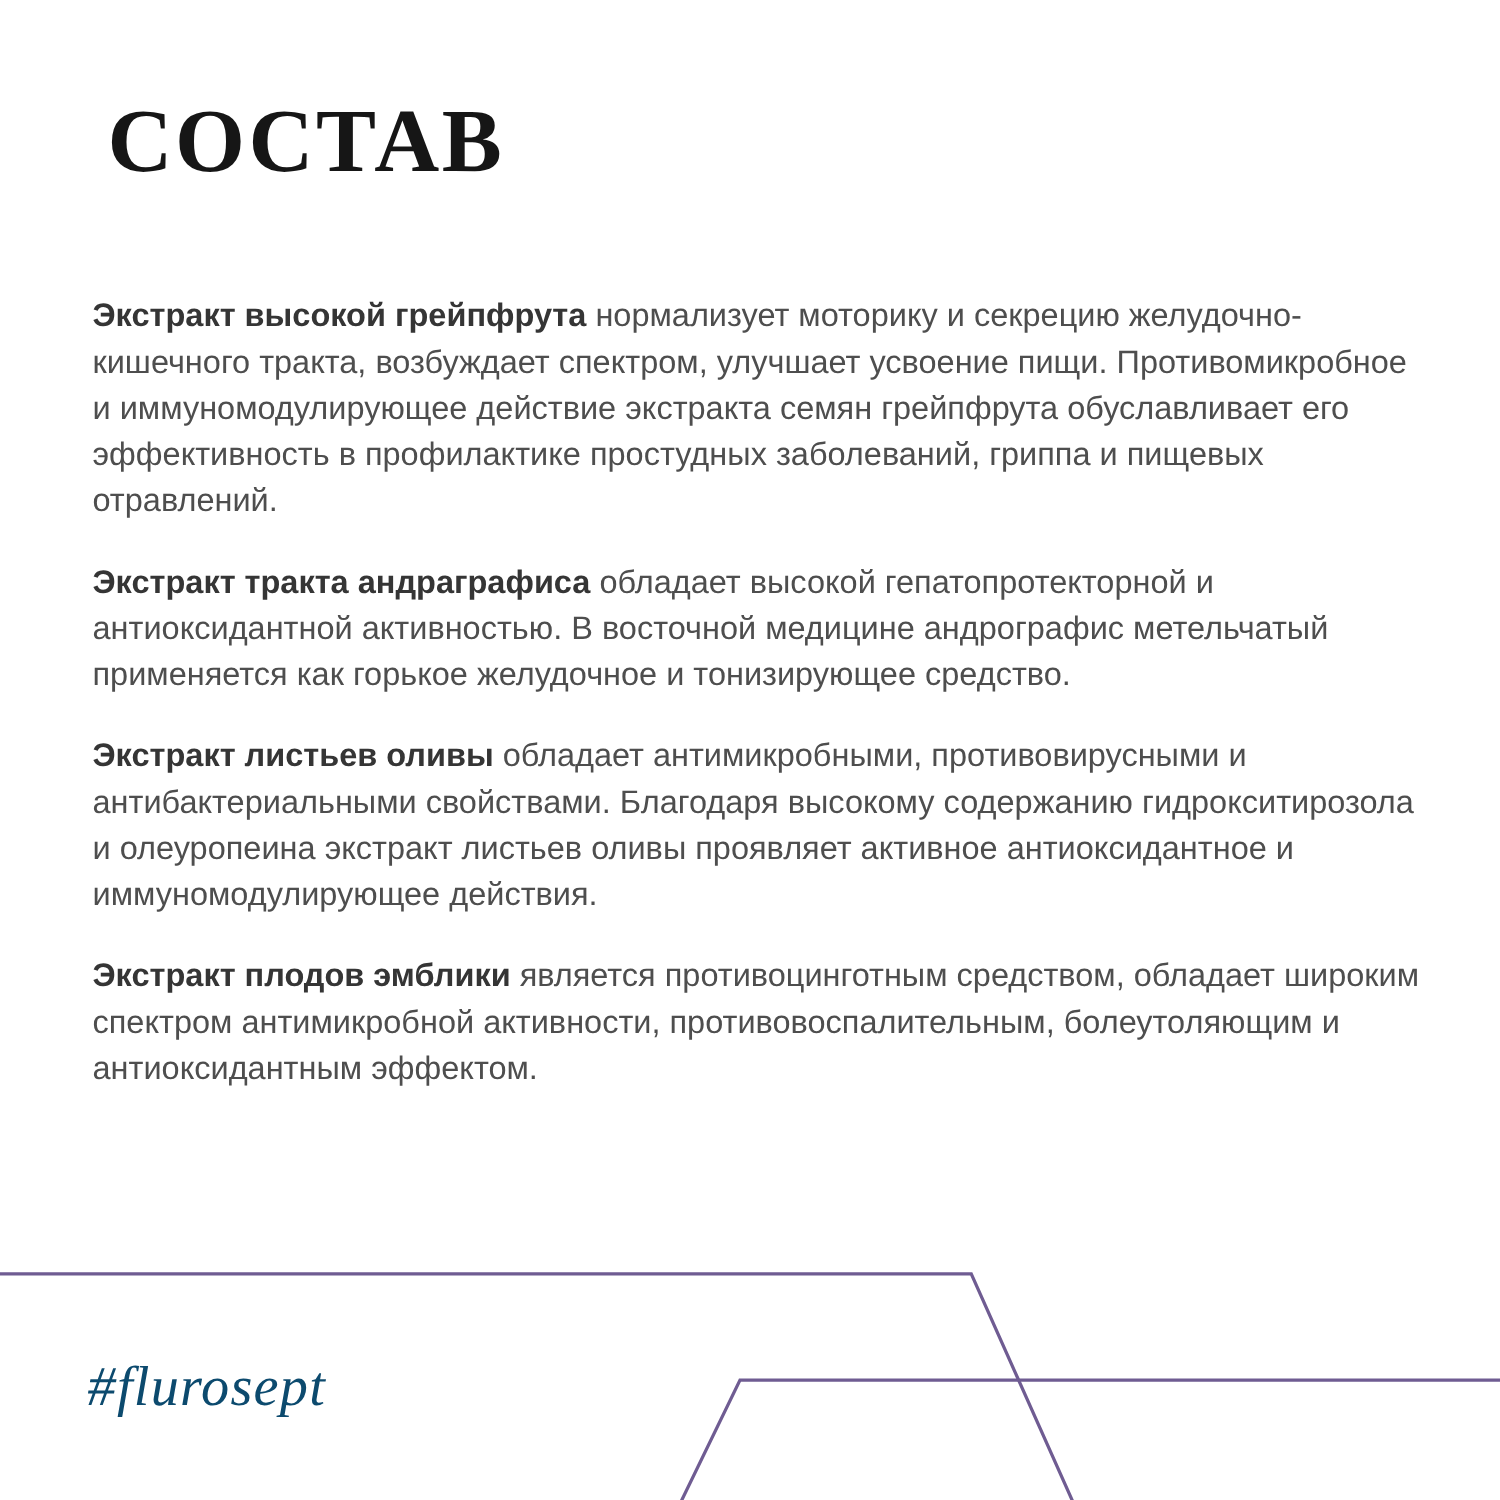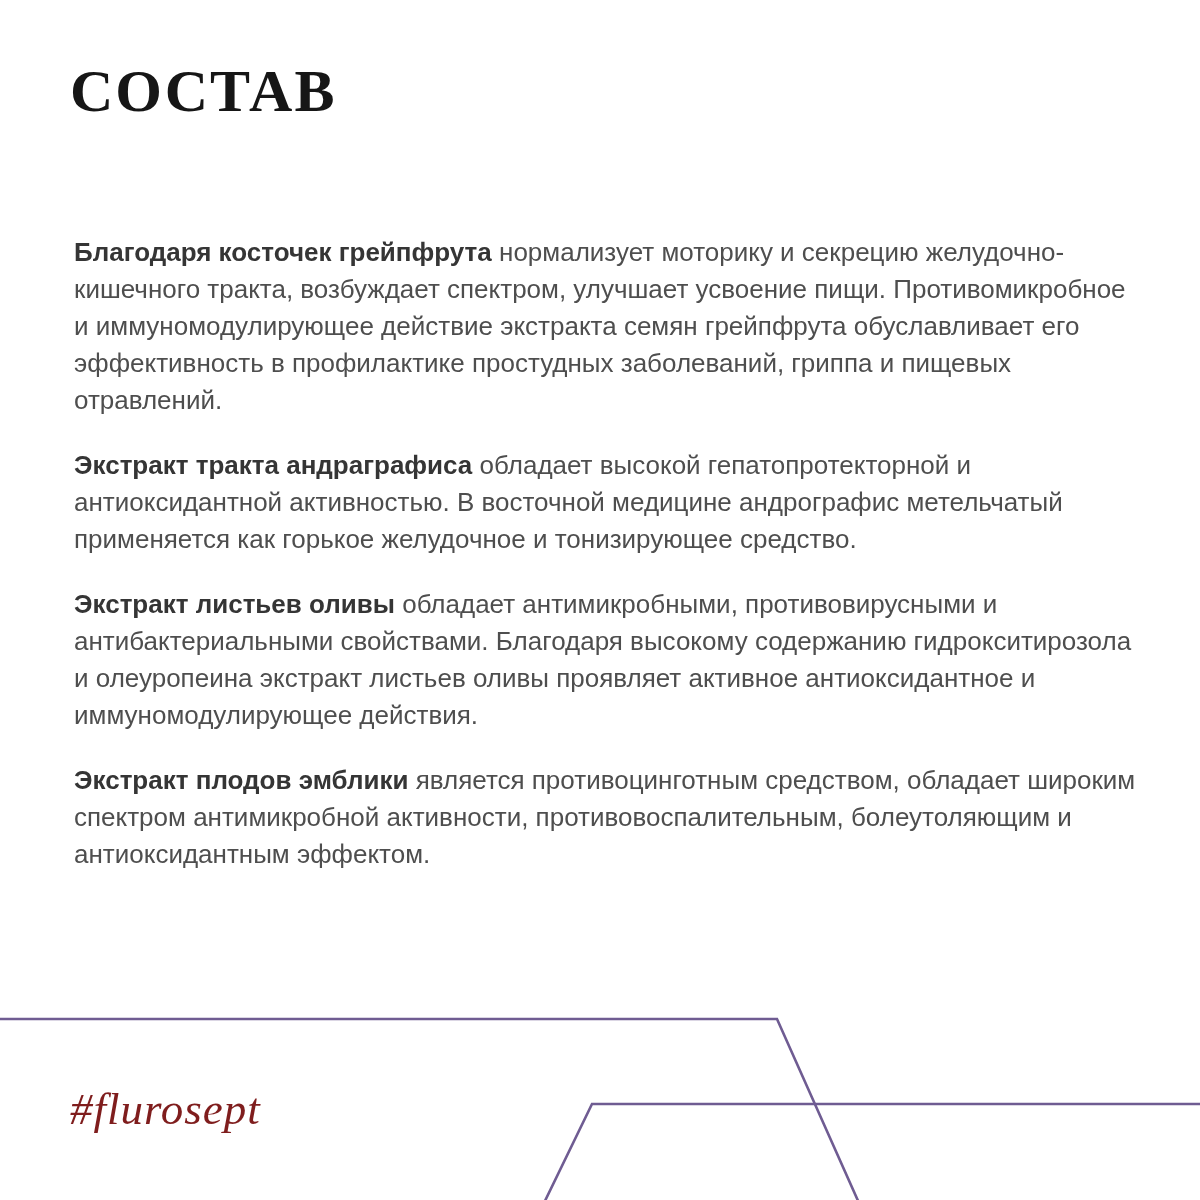--- a/index.html
+++ b/index.html
@@ -12,24 +12,24 @@
     width: 1200px;
     height: 1200px;
     background: #ffffff;
     overflow: hidden;
     font-family: "Liberation Sans", sans-serif;
   }
   .title {
     position: absolute;
     left: 70px;
     top: 58px;
-    margin: 0;
+    margin: 16px;
     font-family: "Liberation Serif", serif;
     font-weight: 700;
-    font-size: 60px;
+    font-size: 72px;
     line-height: 1.1;
     letter-spacing: 2px;
     color: #161616;
     text-align: center;
   }
   .ingredients {
     position: absolute;
     left: 74px;
     top: 234px;
     width: 1066px;
@@ -75,41 +75,41 @@
 </head>
 <body>
 
 <div class="page">
 
   <h1 class="title" style="color: rgb(22, 22, 22);">СОСТАВ</h1>
 
   <div class="ingredients" style="color: rgb(78, 78, 78);">
 
     <p>
-      <strong class="ingredient-name" style="color: rgb(53, 53, 53);">Благодаря косточек грейпфрута</strong>
+      <strong class="ingredient-name" style="color: rgb(53, 53, 53);">Экстракт высокой грейпфрута</strong>
       <span>нормализует моторику и секрецию желудочно-кишечного тракта, возбуждает спектром, улучшает усвоение пищи. Противомикробное и иммуномодулирующее действие экстракта семян грейпфрута обуславливает его эффективность в профилактике простудных заболеваний, гриппа и пищевых отравлений.</span>
     </p>
 
     <p>
       <strong class="ingredient-name" style="color: rgb(53, 53, 53);">Экстракт тракта андраграфиса</strong>
       <span>обладает высокой гепатопротекторной и антиоксидантной активностью. В восточной медицине андрографис метельчатый применяется как горькое желудочное и тонизирующее средство.</span>
     </p>
 
     <p>
       <strong class="ingredient-name" style="color: rgb(53, 53, 53);">Экстракт листьев оливы</strong>
       <span>обладает антимикробными, противовирусными и антибактериальными свойствами. Благодаря высокому содержанию гидрокситирозола и олеуропеина экстракт листьев оливы проявляет активное антиоксидантное и иммуномодулирующее действия.</span>
     </p>
 
     <p>
       <strong class="ingredient-name" style="color: rgb(53, 53, 53);">Экстракт плодов эмблики</strong>
       <span>является противоцинготным средством, обладает широким спектром антимикробной активности, противовоспалительным, болеутоляющим и антиоксидантным эффектом.</span>
     </p>
 
   </div>
 
-  <div class="hashtag" style="color: #7f1d1d;">#flurosept</div>
+  <div class="hashtag" style="color: #0c4a6e;">#flurosept</div>
 
   <svg class="deco-lines" viewBox="0 0 1200 200" preserveAspectRatio="none" aria-hidden="true">
     <path d="M -3 19 L 777 19 L 859 203" stroke="#6f5c92"></path>
     <path d="M 1203 104 L 592 104 L 544 203" stroke="#6f5c92"></path>
   </svg>
 
 </div>
 
 </body></html>

